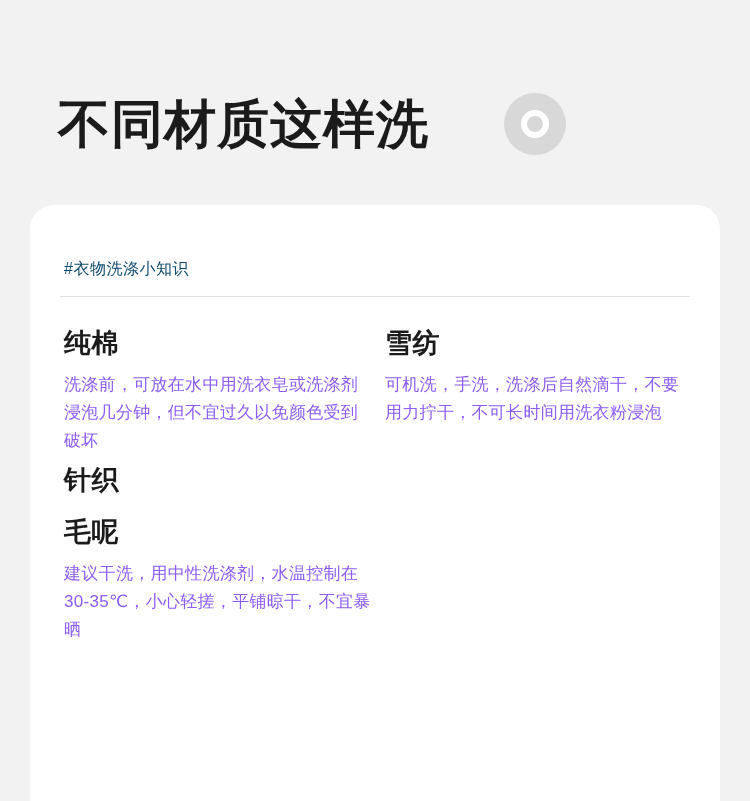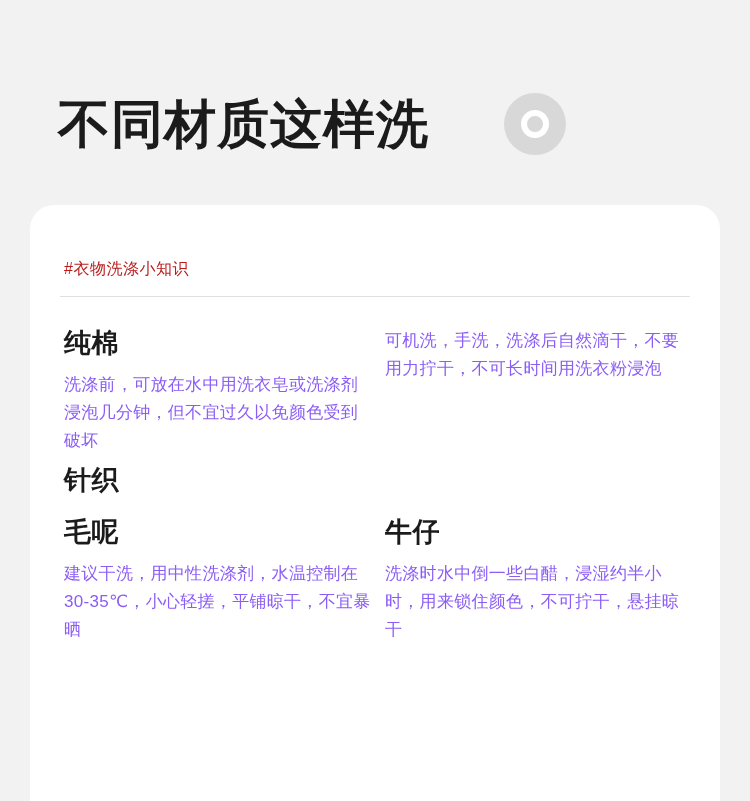--- a/index.html
+++ b/index.html
@@ -67,21 +67,21 @@
     height: 596px;
     background: #ffffff;
     border-radius: 24px 24px 0 0;
     box-sizing: border-box;
     padding: 0 30px;
     overflow: hidden;
   }
 
   .card-tag {
     font-size: 16px;
-    color: #b91c1c;
+    color: #0c4a6e;
     padding-top: 54px;
     padding-left: 4px;
     letter-spacing: 0.5px;
   }
   .divider {
     margin-top: 16px;
     height: 1px;
     background: #e0e0e0;
     width: 100%;
   }
@@ -132,31 +132,28 @@
   <div class="card">
     <div class="card-tag">#衣物洗涤小知识</div>
     <div class="divider"></div>
 
     <div class="tips-grid">
       <div class="tip col-left">
         <div class="tip-title">纯棉</div>
         <div class="tip-body">洗涤前，可放在水中用洗衣皂或洗涤剂浸泡几分钟，但不宜过久以免颜色受到破坏</div>
       </div>
       <div class="tip col-right">
+        <div class="tip-title">雪纺</div>
         <div class="tip-body">可机洗，手洗，洗涤后自然滴干，不要用力拧干，不可长时间用洗衣粉浸泡</div>
       </div>
       <div class="tip col-left">
         <div class="tip-title">针织</div>
       </div>
       <div class="tip col-right">
       </div>
       <div class="tip col-left">
         <div class="tip-title">毛呢</div>
         <div class="tip-body">建议干洗，用中性洗涤剂，水温控制在30-35℃，小心轻搓，平铺晾干，不宜暴晒</div>
       </div>
-      <div class="tip col-right">
-        <div class="tip-title">牛仔</div>
-        <div class="tip-body">洗涤时水中倒一些白醋，浸湿约半小时，用来锁住颜色，不可拧干，悬挂晾干</div>
-      </div>
     </div>
   </div>
 
 </div>
 
 </body></html>

